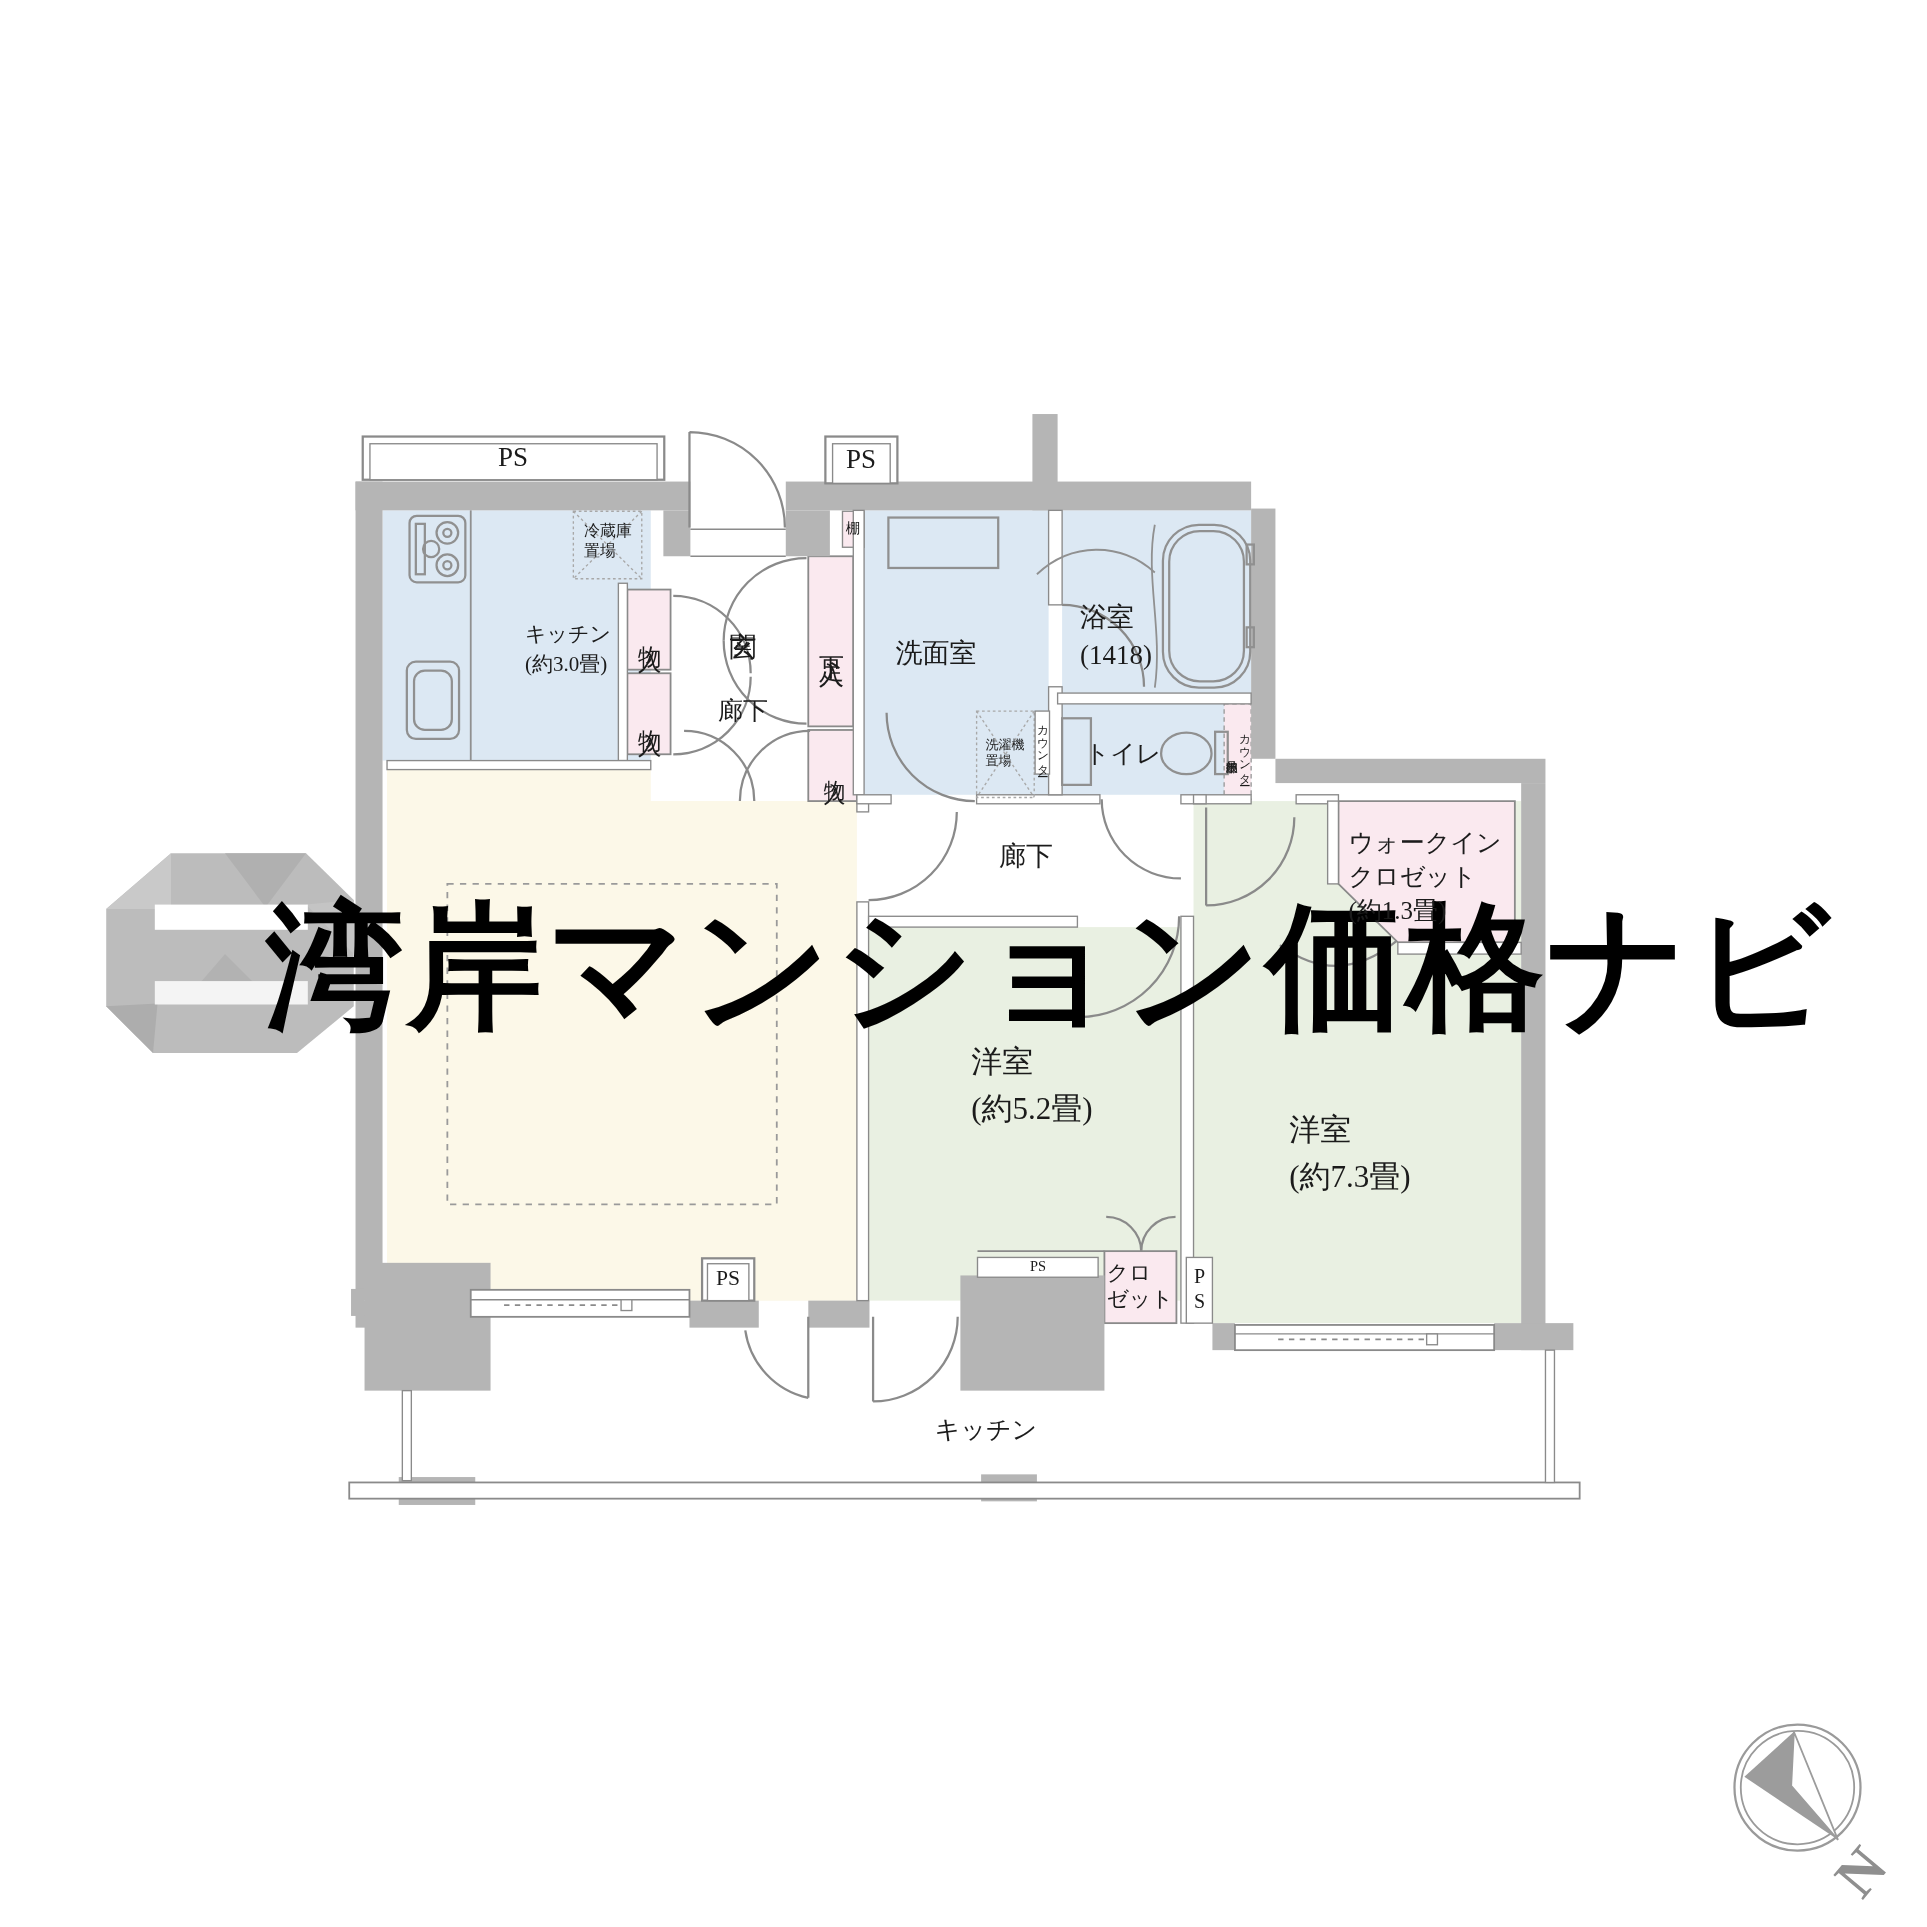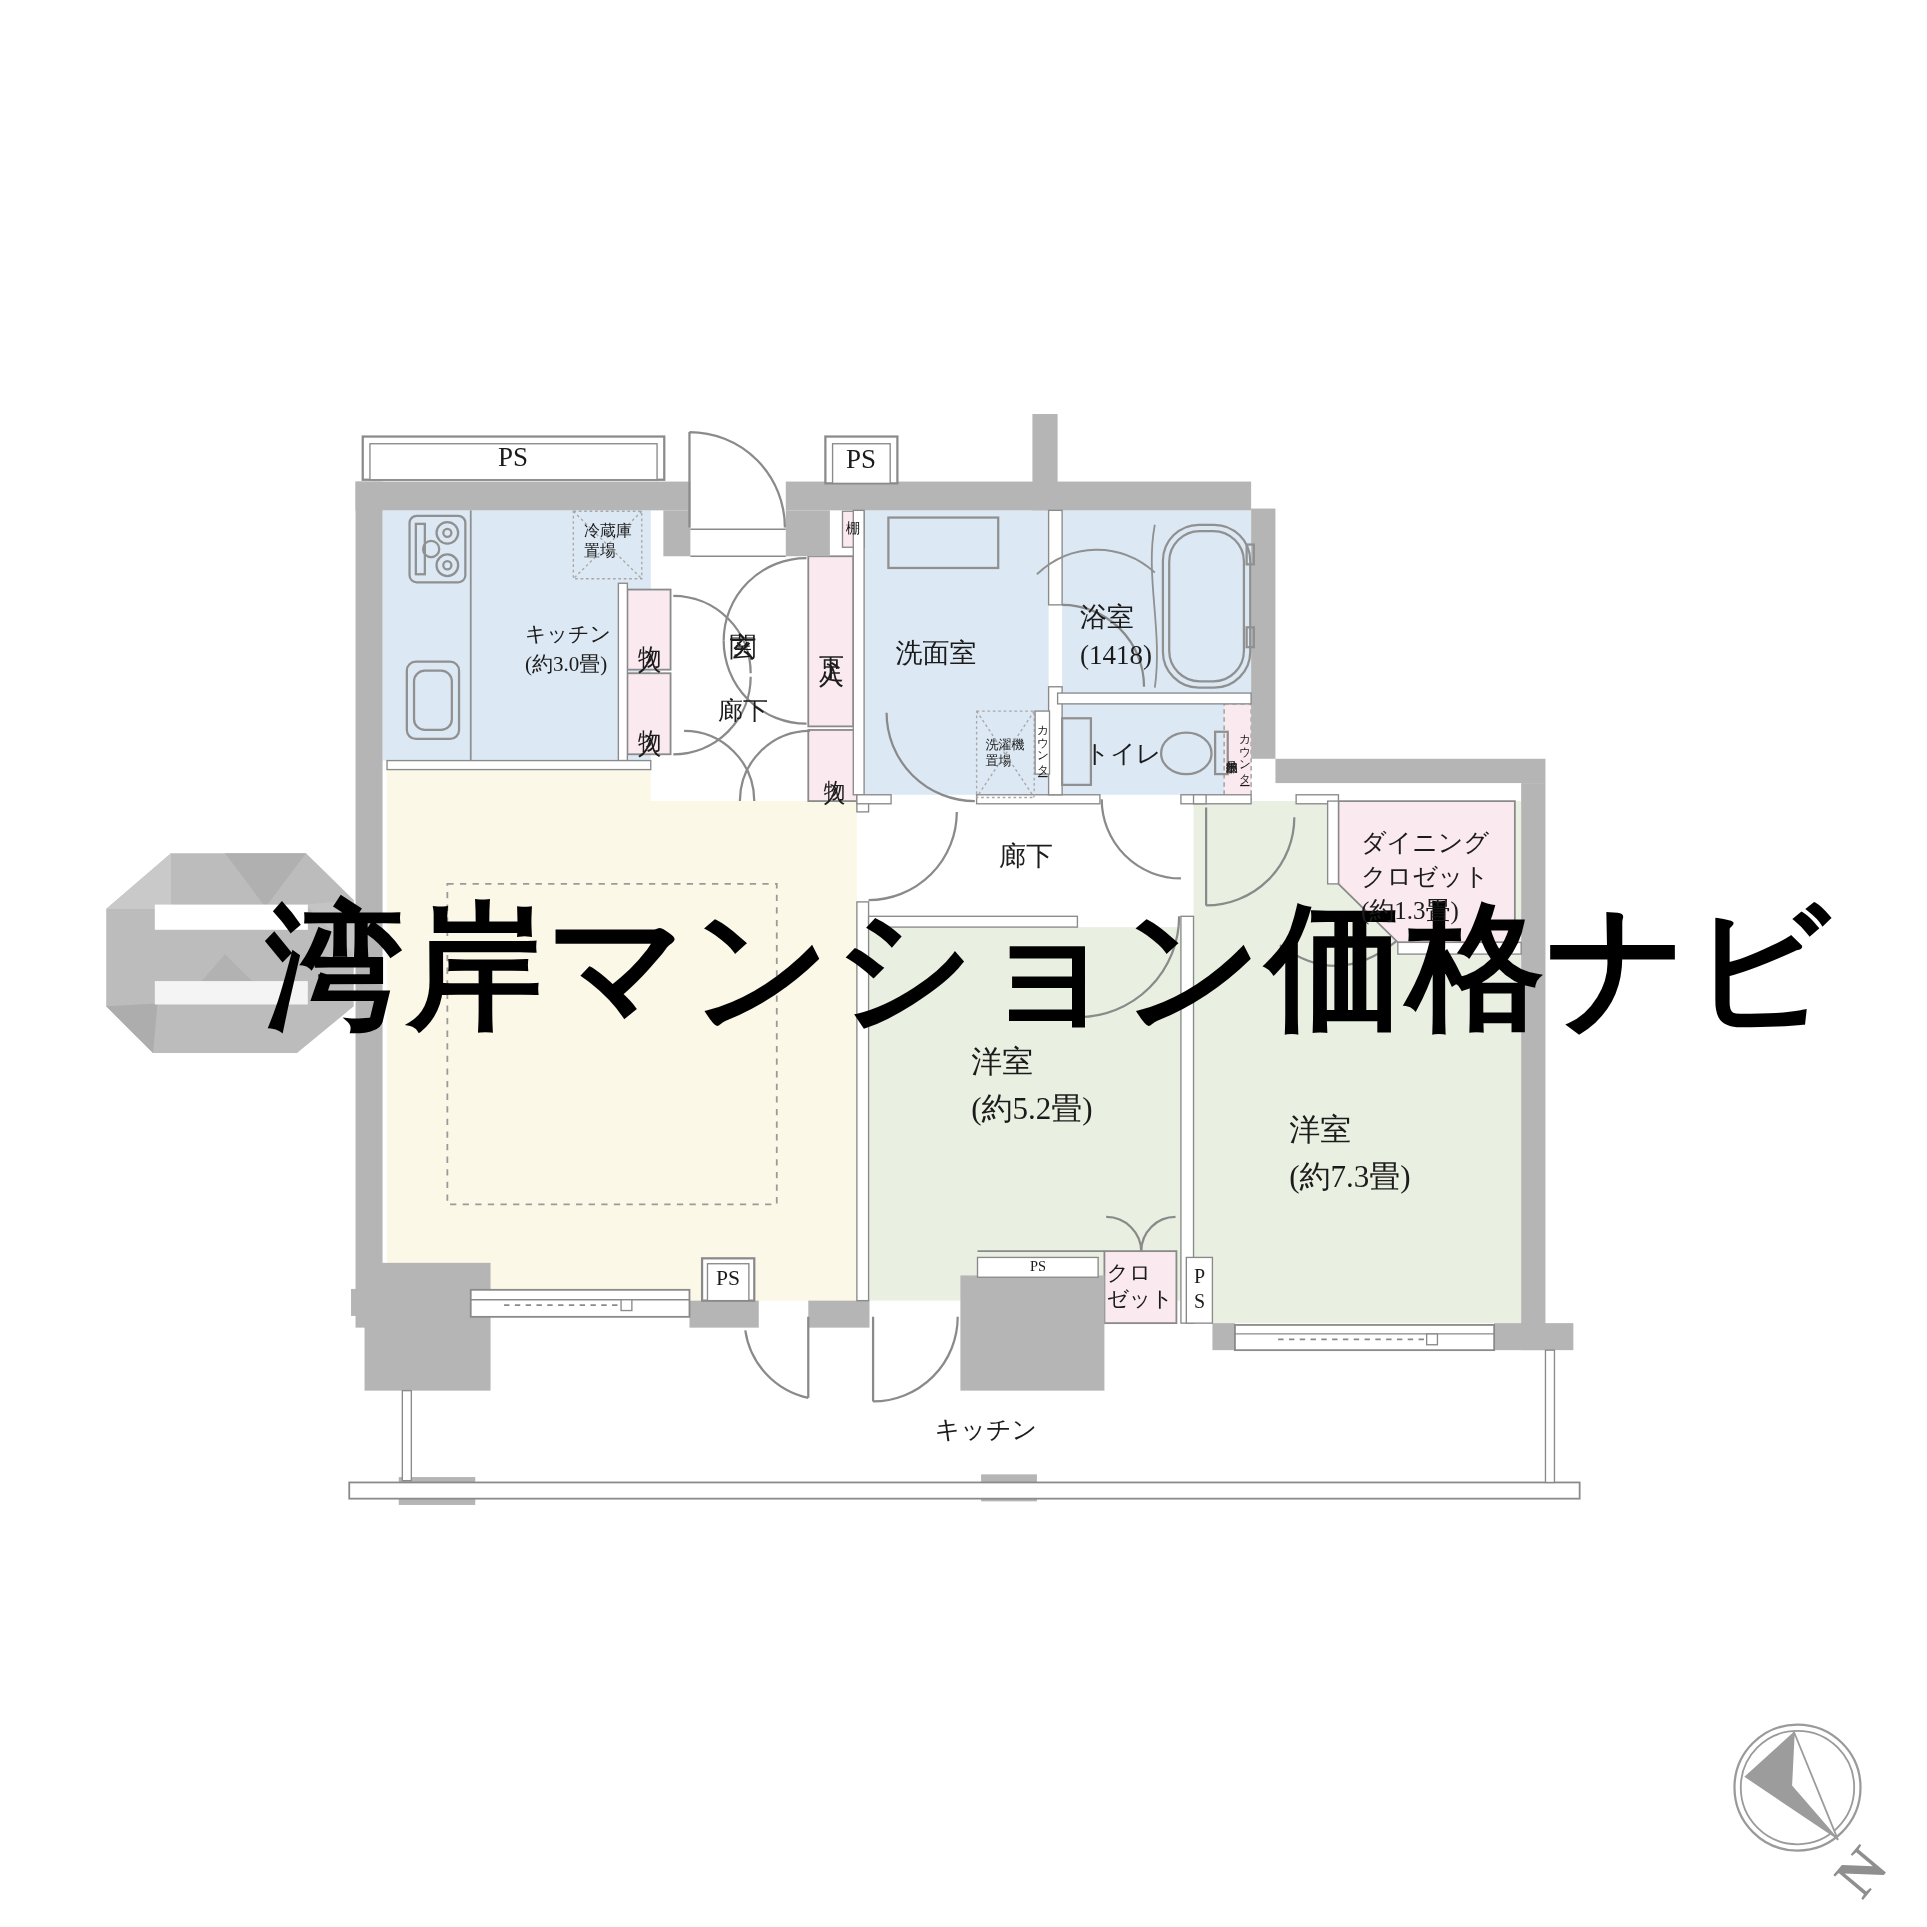--- a/index.html
+++ b/index.html
@@ -223,21 +223,21 @@
   <div>浴室</div>
   <div>(1418)</div>
 </div>
 <div class="lbl s28" style="left:1123px;top:754px;">トイレ</div>
 <div class="lbl s13 v" style="left:1231px;top:752px;">上部吊収納</div>
 <div class="lbl s13 v" style="left:1244px;top:752px;">カウンター</div>
 
 <div class="lbl s30" style="left:1026px;top:857px;">廊下</div>
 
 <div class="lbl s28" style="left:1425px;top:877px;">
-  <div>ダイニング</div>
+  <div>ウォークイン</div>
   <div>クロゼット</div>
   <div>(約1.3畳)</div>
 </div>
 
 
 <div class="lbl s34" style="left:1032px;top:1085px;">
   <div>洋室</div>
   <div>(約5.2畳)</div>
 </div>
 <div class="lbl s34" style="left:1350px;top:1153px;">

